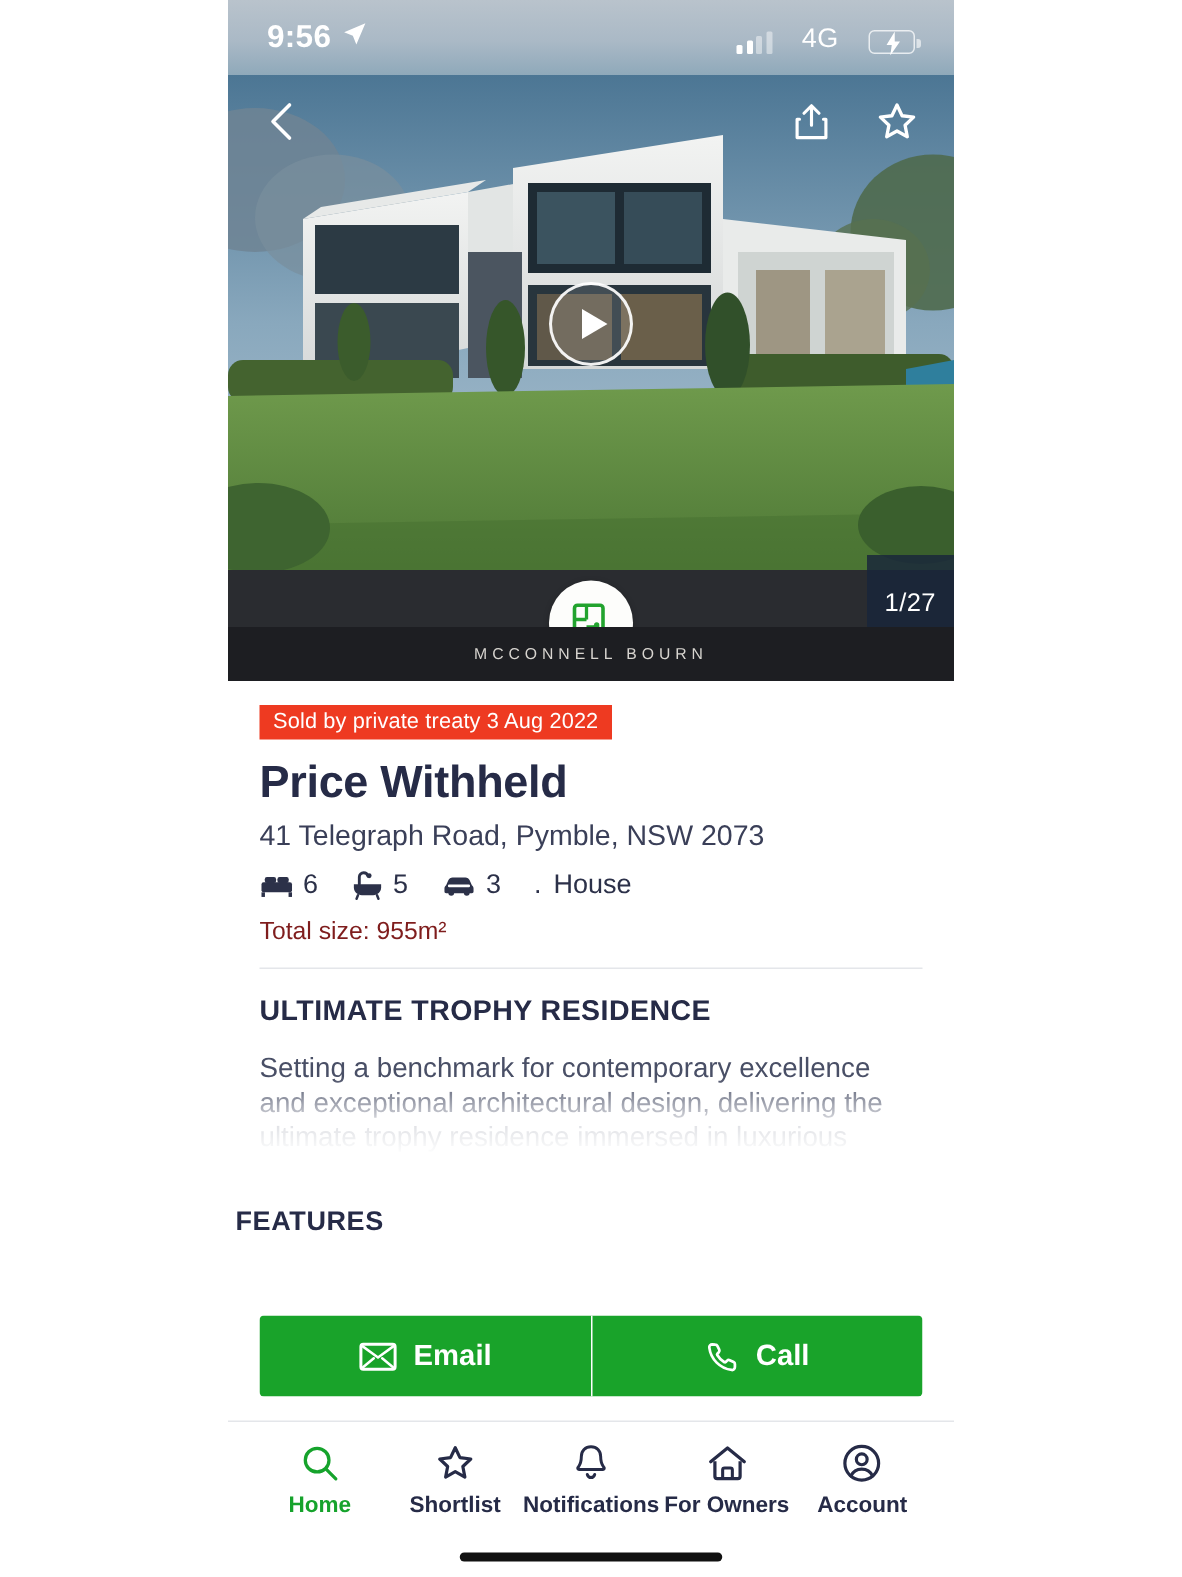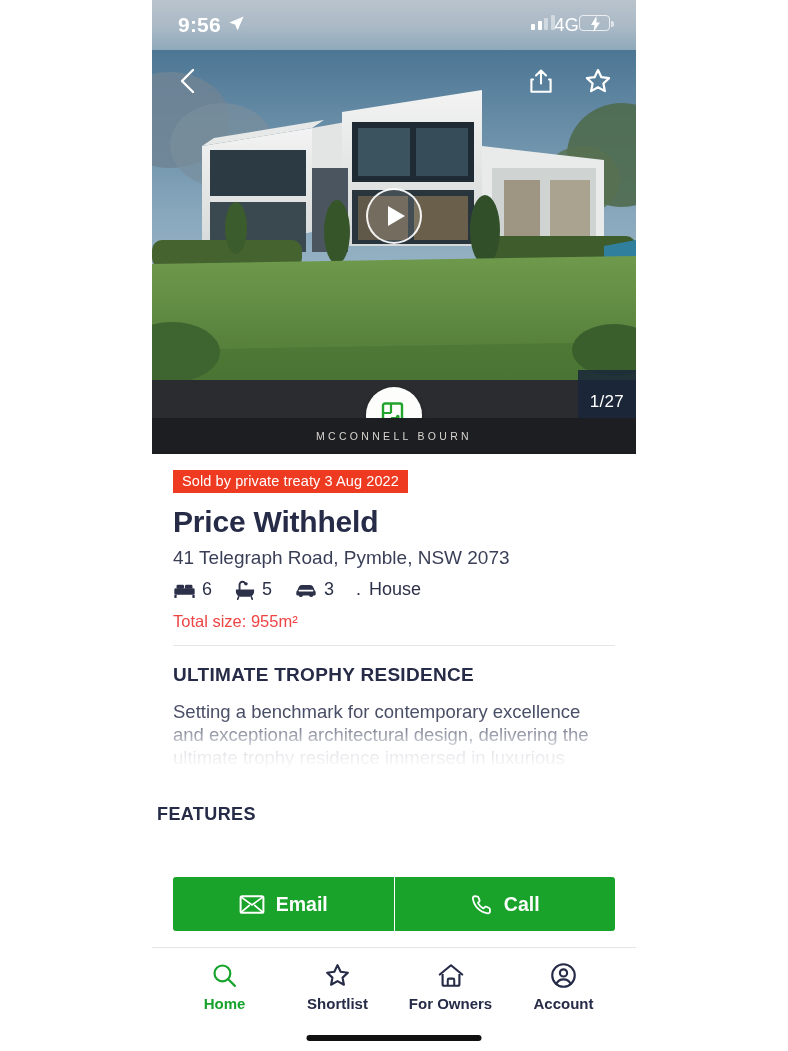--- a/index.html
+++ b/index.html
@@ -30,21 +30,21 @@
     display: flex; align-items: center;
     padding: 0 26px;
   }
   .status-left { display: flex; align-items: center; gap: 7px; }
   .status-time {
     color: #ffffff; font-size: 21px; font-weight: 600;
     letter-spacing: 0.2px;
   }
   .loc-arrow { display: block; }
   .status-right {
-    margin-left: auto; display: flex; align-items: flex-start; gap: 0;
+    margin-left: auto; display: flex; align-items: flex-end; gap: 20px;
   }
   .signal { display: flex; align-items: flex-end; gap: 2.5px; height: 15px; }
   .signal i { display: block; width: 4px; background: #ffffff; border-radius: 1px; }
   .signal i.b1 { height: 6px; }
   .signal i.b2 { height: 9px; }
   .signal i.b3 { height: 12px; opacity: .45; }
   .signal i.b4 { height: 15px; opacity: .45; }
   .net-label { color: #ffffff; font-size: 18px; font-weight: 500; letter-spacing: .2px; }
   .battery {
     position: relative; width: 31px; height: 16px;
@@ -141,21 +141,21 @@
   .attrs {
     margin-top: 10px; display: flex; align-items: center; gap: 0;
     color: #2c3149; font-size: 18px;
   }
   .attr { display: flex; align-items: center; gap: 6px; margin-right: 22px; }
   .attr-val { font-size: 18px; color: #2c3149; }
   .attr-type { display: flex; align-items: center; gap: 8px; font-size: 18px; color: #2c3149; }
   .dot-sep { font-size: 18px; color: #2c3149; }
   .total-size {
     margin-top: 12px;
-    font-size: 16.5px; color: #ef4444;
+    font-size: 16.5px; color: #7f1d1d;
   }
   .divider { height: 1px; background: #e4e6ea; margin: 0 21px; }
 
   
   .desc-section { padding: 18px 21px 0 21px; }
   .desc-title {
     font-size: 19px; font-weight: 700; color: #262b47;
     letter-spacing: .3px;
   }
   .desc-wrap { position: relative; margin-top: 14px; height: 70px; overflow: hidden; }
@@ -433,20 +433,27 @@
       </svg>
       <span class="tab-label">Home</span>
     </div>
     <div class="tab">
       <svg width="27" height="27" viewBox="0 0 24 24">
         <path d="M12 2.8l2.8 5.9 6.4.8-4.7 4.4 1.2 6.3-5.7-3.2-5.7 3.2 1.2-6.3L2.8 9.5l6.4-.8z" fill="none" stroke="#262b47" stroke-width="1.9" stroke-linejoin="round"></path>
       </svg>
       <span class="tab-label">Shortlist</span>
     </div>
     <div class="tab">
+      <svg width="26" height="27" viewBox="0 0 24 26">
+        <path d="M12 2.4c-3.7 0-6.2 2.8-6.2 6.3 0 4.8-1.5 6-2.2 7.1-.3.5 0 1.2.7 1.2h15.4c.7 0 1-.7.7-1.2-.7-1.1-2.2-2.3-2.2-7.1 0-3.5-2.5-6.3-6.2-6.3z" fill="none" stroke="#262b47" stroke-width="1.9" stroke-linejoin="round"></path>
+        <path d="M9.6 20.2c.4 1.3 1.3 2 2.4 2s2-.7 2.4-2" fill="none" stroke="#262b47" stroke-width="1.9" stroke-linecap="round"></path>
+      </svg>
+      <span class="tab-label">Notifications</span>
+    </div>
+    <div class="tab">
       <svg width="28" height="27" viewBox="0 0 26 25">
         <path d="M2.6 11.6L13 3l10.4 8.6" fill="none" stroke="#262b47" stroke-width="2" stroke-linecap="round" stroke-linejoin="round"></path>
         <path d="M5.2 11.2v9.4c0 .8.6 1.4 1.4 1.4h12.8c.8 0 1.4-.6 1.4-1.4v-9.4" fill="none" stroke="#262b47" stroke-width="2" stroke-linejoin="round"></path>
         <path d="M10 22v-5.4c0-.7.5-1.2 1.2-1.2h3.6c.7 0 1.2.5 1.2 1.2V22" fill="none" stroke="#262b47" stroke-width="1.9" stroke-linejoin="round"></path>
       </svg>
       <span class="tab-label">For Owners</span>
     </div>
     <div class="tab">
       <svg width="27" height="27" viewBox="0 0 24 24">
         <circle cx="12" cy="12" r="10" fill="none" stroke="#262b47" stroke-width="1.9"></circle>

